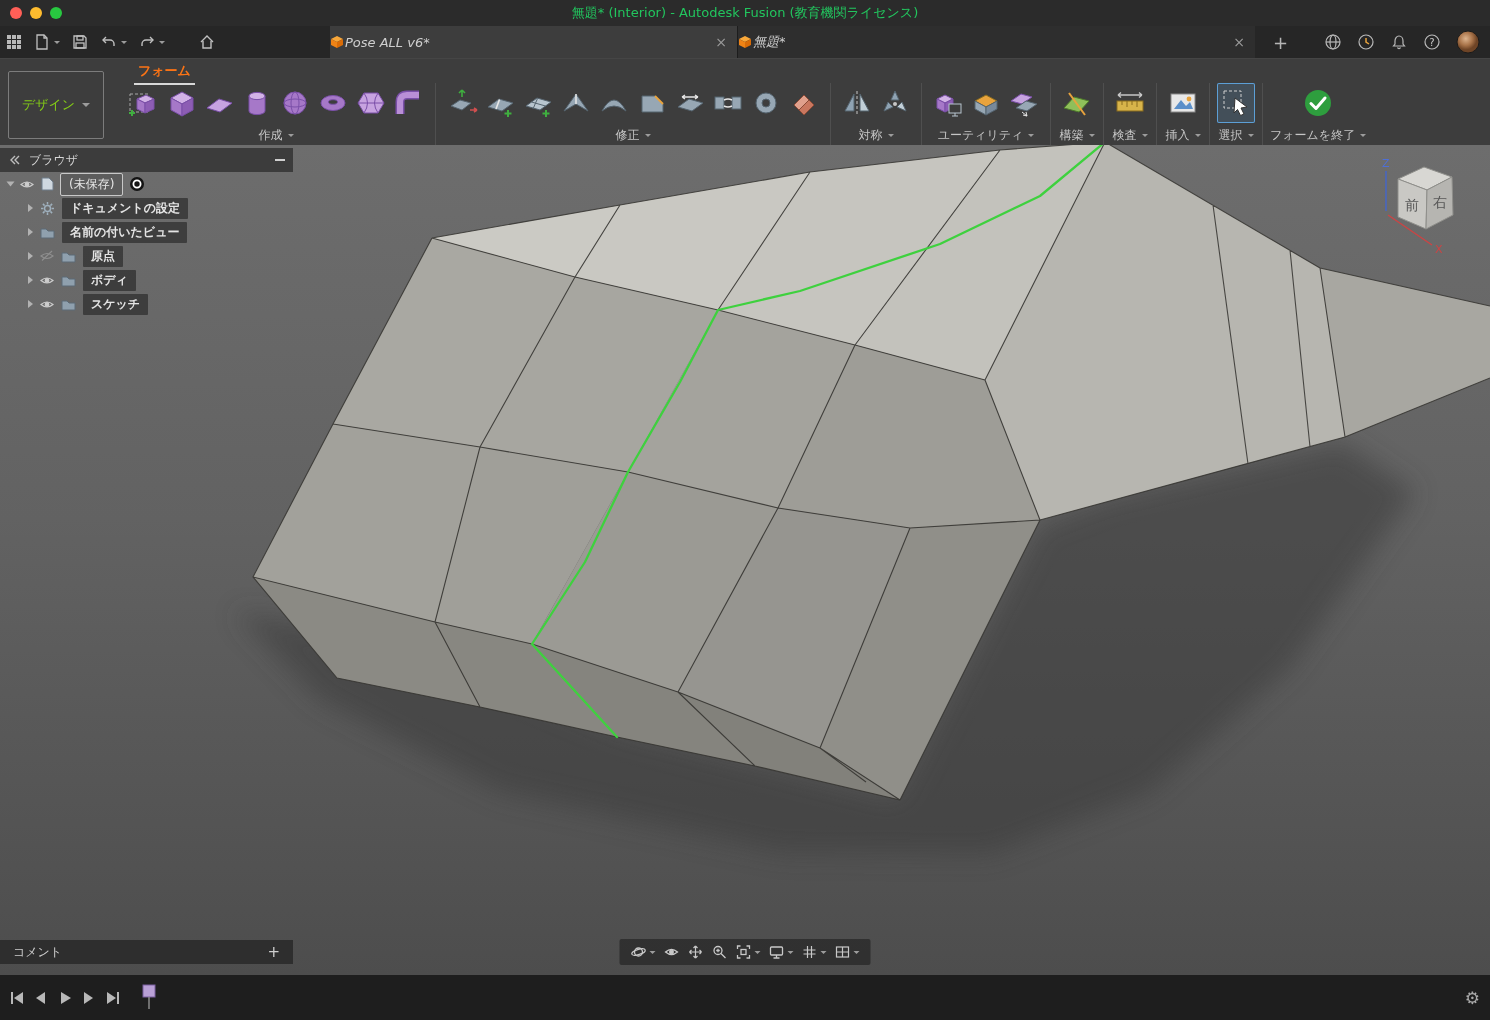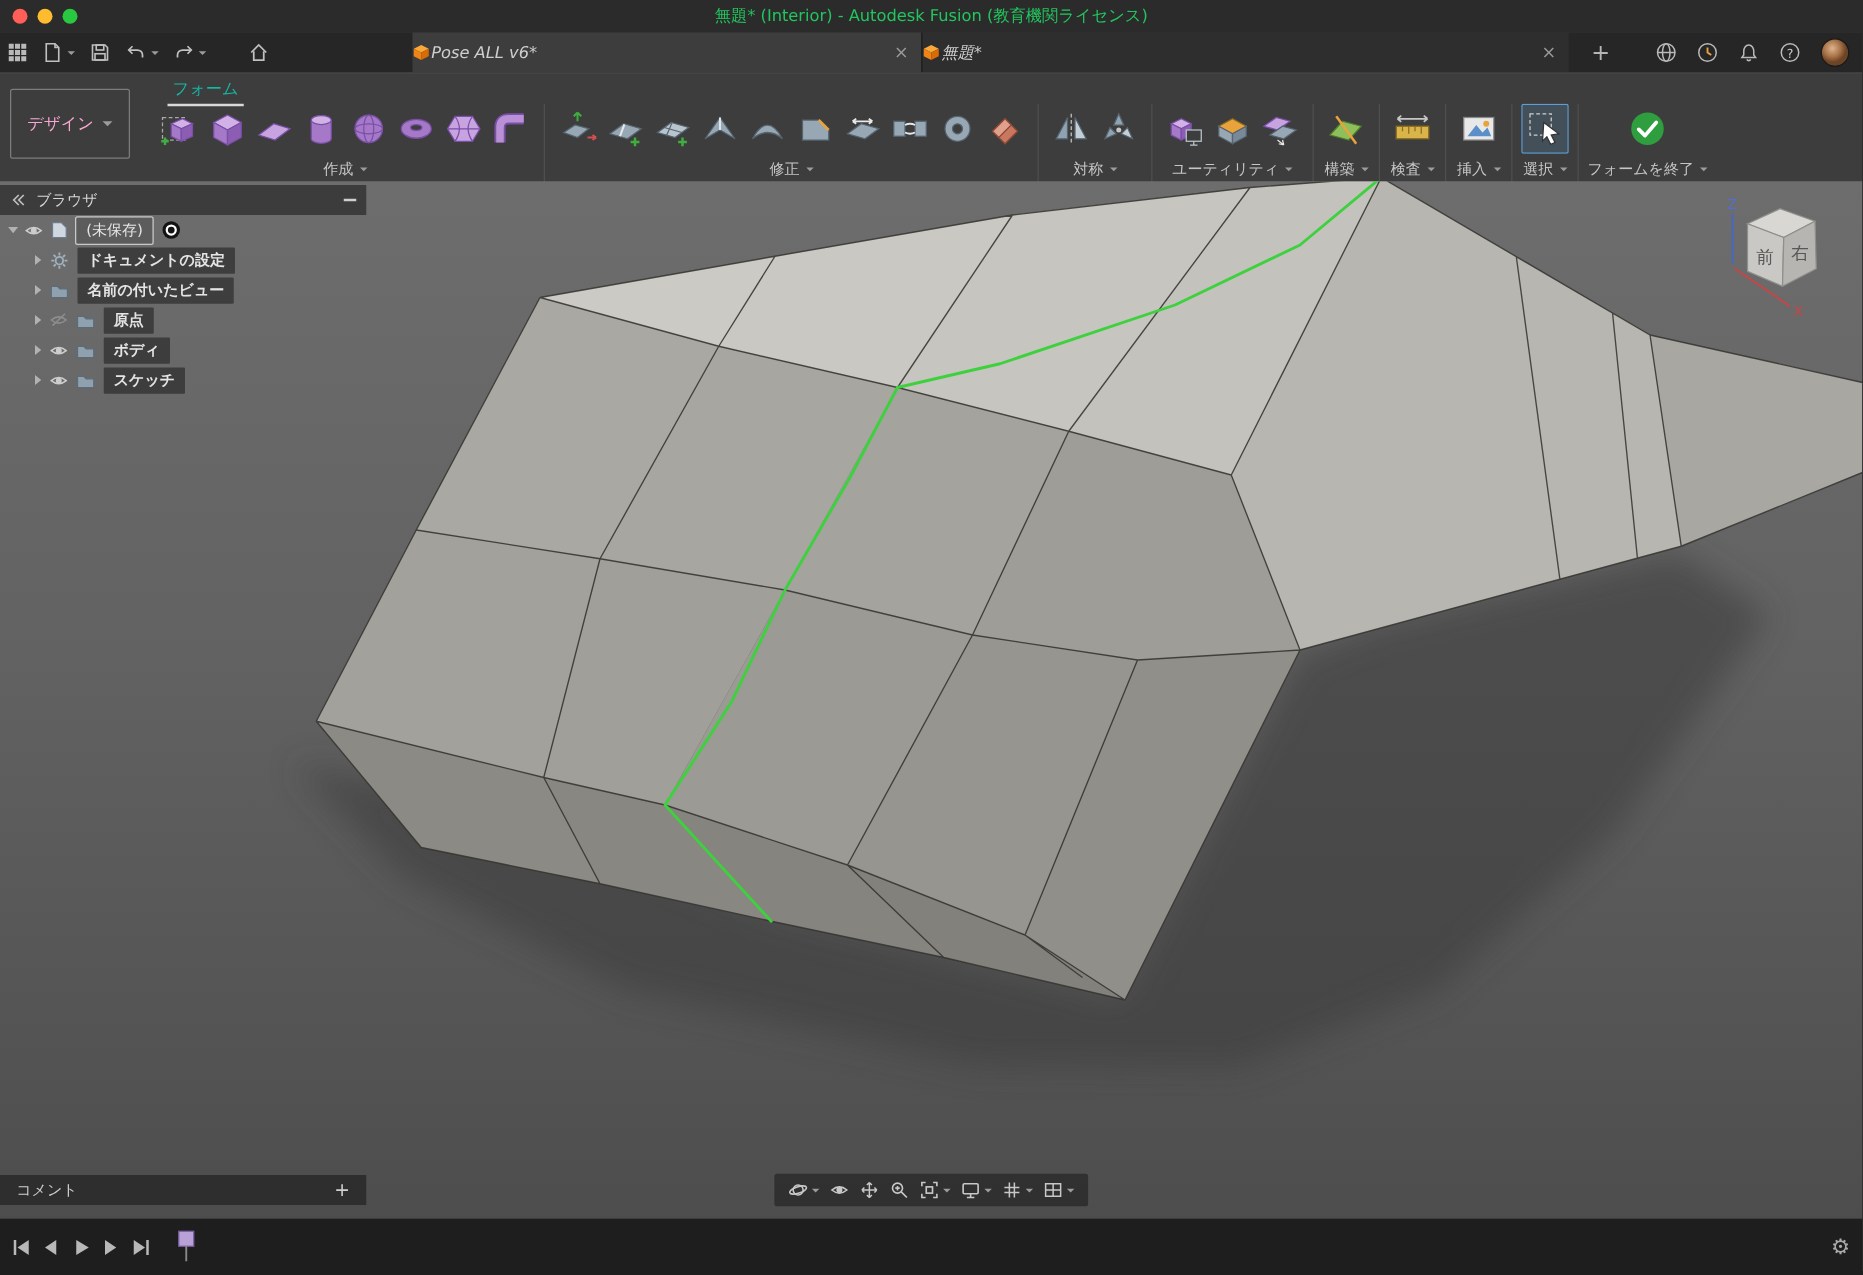--- a/index.html
+++ b/index.html
@@ -25,23 +25,23 @@
   .tabs{position:absolute;left:330px;top:0;height:32px;display:flex;align-items:center;}
   .tab{height:32px;display:flex;align-items:center;justify-content:flex-start;font-size:13px;color:#cfcfcf;position:relative;gap:1px;font-style:italic;}
   .tab.active{background:#3d3d3d;}
   .tab.inactive{background:#2e2e2e;border-left:1px solid #1d1d1d;}
   .tab .close{position:absolute;right:10px;color:#9a9a9a;font-size:14px;line-height:1;}
   .newtab{margin-left:18px;color:#b5b5b5;font-size:18px;}
   .tab-right{position:absolute;right:10px;display:flex;align-items:center;gap:15px;}
 
   
   .toolbar{height:87px;background:#3d3d3d;position:relative;border-top:1px solid #454545;}
-  .ws-btn{position:absolute;left:8px;top:12px;width:96px;height:56px;border:1px solid #7c7c7c;border-radius:2px;
-          color:#f9a8d4;font-size:13px;display:flex;align-items:center;justify-content:center;gap:7px;}
-  .ctx-tab{position:absolute;left:134px;top:3px;font-size:13px;color:#14b8a6;padding:0 4px 3px 4px;border-bottom:2px solid #d8d8d8;}
+  .ws-btn{position:absolute;left:8px;top:12px;width:96px;height:68px;border:1px solid #7c7c7c;border-radius:2px;
+          color:#84cc16;font-size:13px;display:flex;align-items:center;justify-content:center;gap:7px;}
+  .ctx-tab{position:absolute;left:134px;top:3px;font-size:13px;color:#f97316;padding:0 4px 3px 4px;border-bottom:2px solid #d8d8d8;font-weight:bold;}
   .groups{position:absolute;left:120px;top:23px;display:flex;align-items:flex-start;}
   .tgroup{display:flex;flex-direction:column;align-items:center;padding:0 4px;}
   .ticons{display:flex;align-items:center;height:42px;}
   .tool{width:38px;height:40px;display:flex;align-items:center;justify-content:center;border-radius:2px;}
   .tool.active{box-shadow:inset 0 0 0 1px #5c9fd6;background:rgba(92,159,214,.18);}
   .tlabel{font-size:12px;color:#c6c6c6;display:flex;align-items:center;gap:5px;margin-top:3px;white-space:nowrap;}
   .gdivider{width:1px;height:74px;background:#4f4f4f;margin:1px 3px 0 3px;align-self:flex-start;}
 
   
   .canvas{position:relative;width:1490px;height:830px;background:linear-gradient(#6d6d6d,#626262 45%,#4d4d4d);overflow:hidden;}

